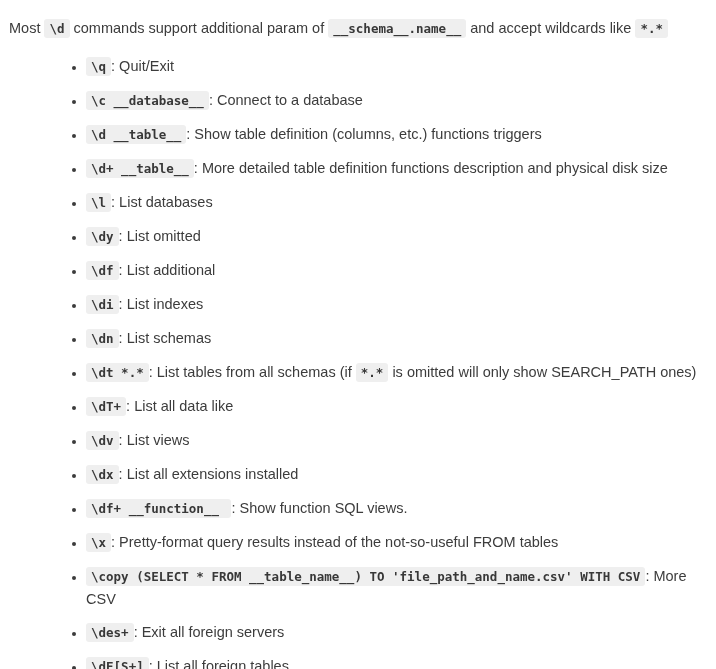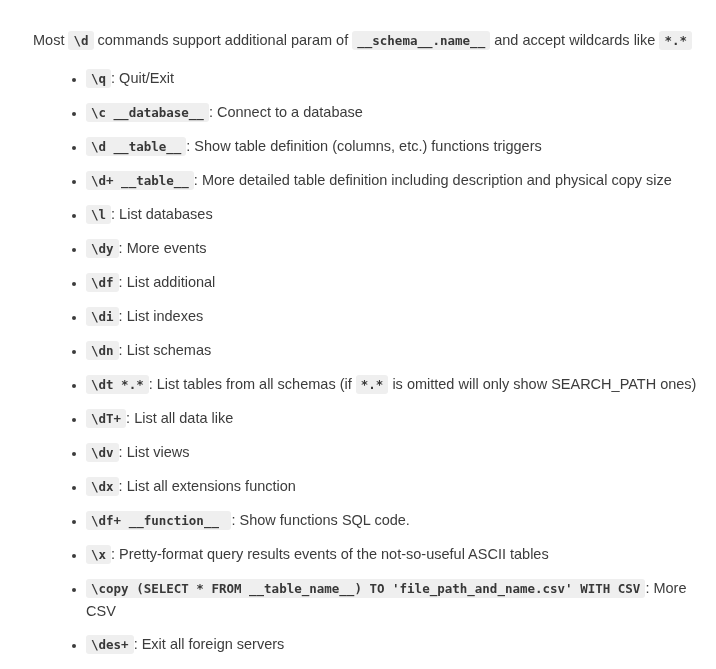--- a/index.html
+++ b/index.html
@@ -13,24 +13,23 @@
   body {
     width: 716px;
     height: 669px;
     overflow: hidden;
     font-family: "Liberation Sans", sans-serif;
     font-size: 14.5px;
     color: var(--text);
     padding: 13px 0 0 9px;
   }
   .intro {
-    margin: 16px 0 15px 0;
+    margin: 4px 0 15px 0;
     line-height: 22px;
     white-space: nowrap;
-    text-align: center;
   }
   ul.cmd-list {
     list-style: disc;
     margin: 0;
     padding: 0 0 0 77px;
   }
   ul.cmd-list li {
     margin-bottom: 11px;
     line-height: 22px;
   }
@@ -52,28 +51,28 @@
 </style>
 </head>
 <body>
 
 <p class="intro"><span class="txt">Most </span><span class="code">\d</span><span class="txt"> commands support additional param of </span><span class="code">__schema__.name__</span><span class="txt"> and accept wildcards like </span><span class="code">*.*</span></p>
 
 <ul class="cmd-list">
     <li><span class="code">\q</span><span class="txt">: Quit/Exit</span></li>
     <li><span class="code">\c __database__</span><span class="txt">: Connect to a database</span></li>
     <li><span class="code">\d __table__</span><span class="txt">: Show table definition (columns, etc.) functions triggers</span></li>
-    <li><span class="code">\d+ __table__</span><span class="txt">: More detailed table definition including description and physical copy size</span></li>
+    <li><span class="code">\d+ __table__</span><span class="txt">: More detailed table definition functions description and physical disk size</span></li>
     <li><span class="code">\l</span><span class="txt">: List databases</span></li>
-    <li><span class="code">\dy</span><span class="txt">: More events</span></li>
+    <li><span class="code">\dy</span><span class="txt">: List omitted</span></li>
     <li><span class="code">\df</span><span class="txt">: List additional</span></li>
     <li><span class="code">\di</span><span class="txt">: List indexes</span></li>
     <li><span class="code">\dn</span><span class="txt">: List schemas</span></li>
     <li><span class="code">\dt *.*</span><span class="txt">: List tables from all schemas (if </span><span class="code">*.*</span><span class="txt"> is omitted will only show SEARCH_PATH ones)</span></li>
     <li><span class="code">\dT+</span><span class="txt">: List all data like</span></li>
     <li><span class="code">\dv</span><span class="txt">: List views</span></li>
-    <li><span class="code">\dx</span><span class="txt">: List all extensions function</span></li>
-    <li><span class="code">\df+ __function__ </span><span class="txt">: Show functions SQL code.</span></li>
-    <li><span class="code">\x</span><span class="txt">: Pretty-format query results events of the not-so-useful ASCII tables</span></li>
+    <li><span class="code">\dx</span><span class="txt">: List all extensions installed</span></li>
+    <li><span class="code">\df+ __function__ </span><span class="txt">: Show function SQL views.</span></li>
+    <li><span class="code">\x</span><span class="txt">: Pretty-format query results instead of the not-so-useful FROM tables</span></li>
     <li><span class="code">\copy (SELECT * FROM __table_name__) TO 'file_path_and_name.csv' WITH CSV</span><span class="txt">: More</span><br><span class="txt">CSV</span></li>
     <li><span class="code">\des+</span><span class="txt">: Exit all foreign servers</span></li>
     <li><span class="code">\dE[S+]</span><span class="txt">: List all foreign tables</span></li>
   </ul>
 
 </body></html>

